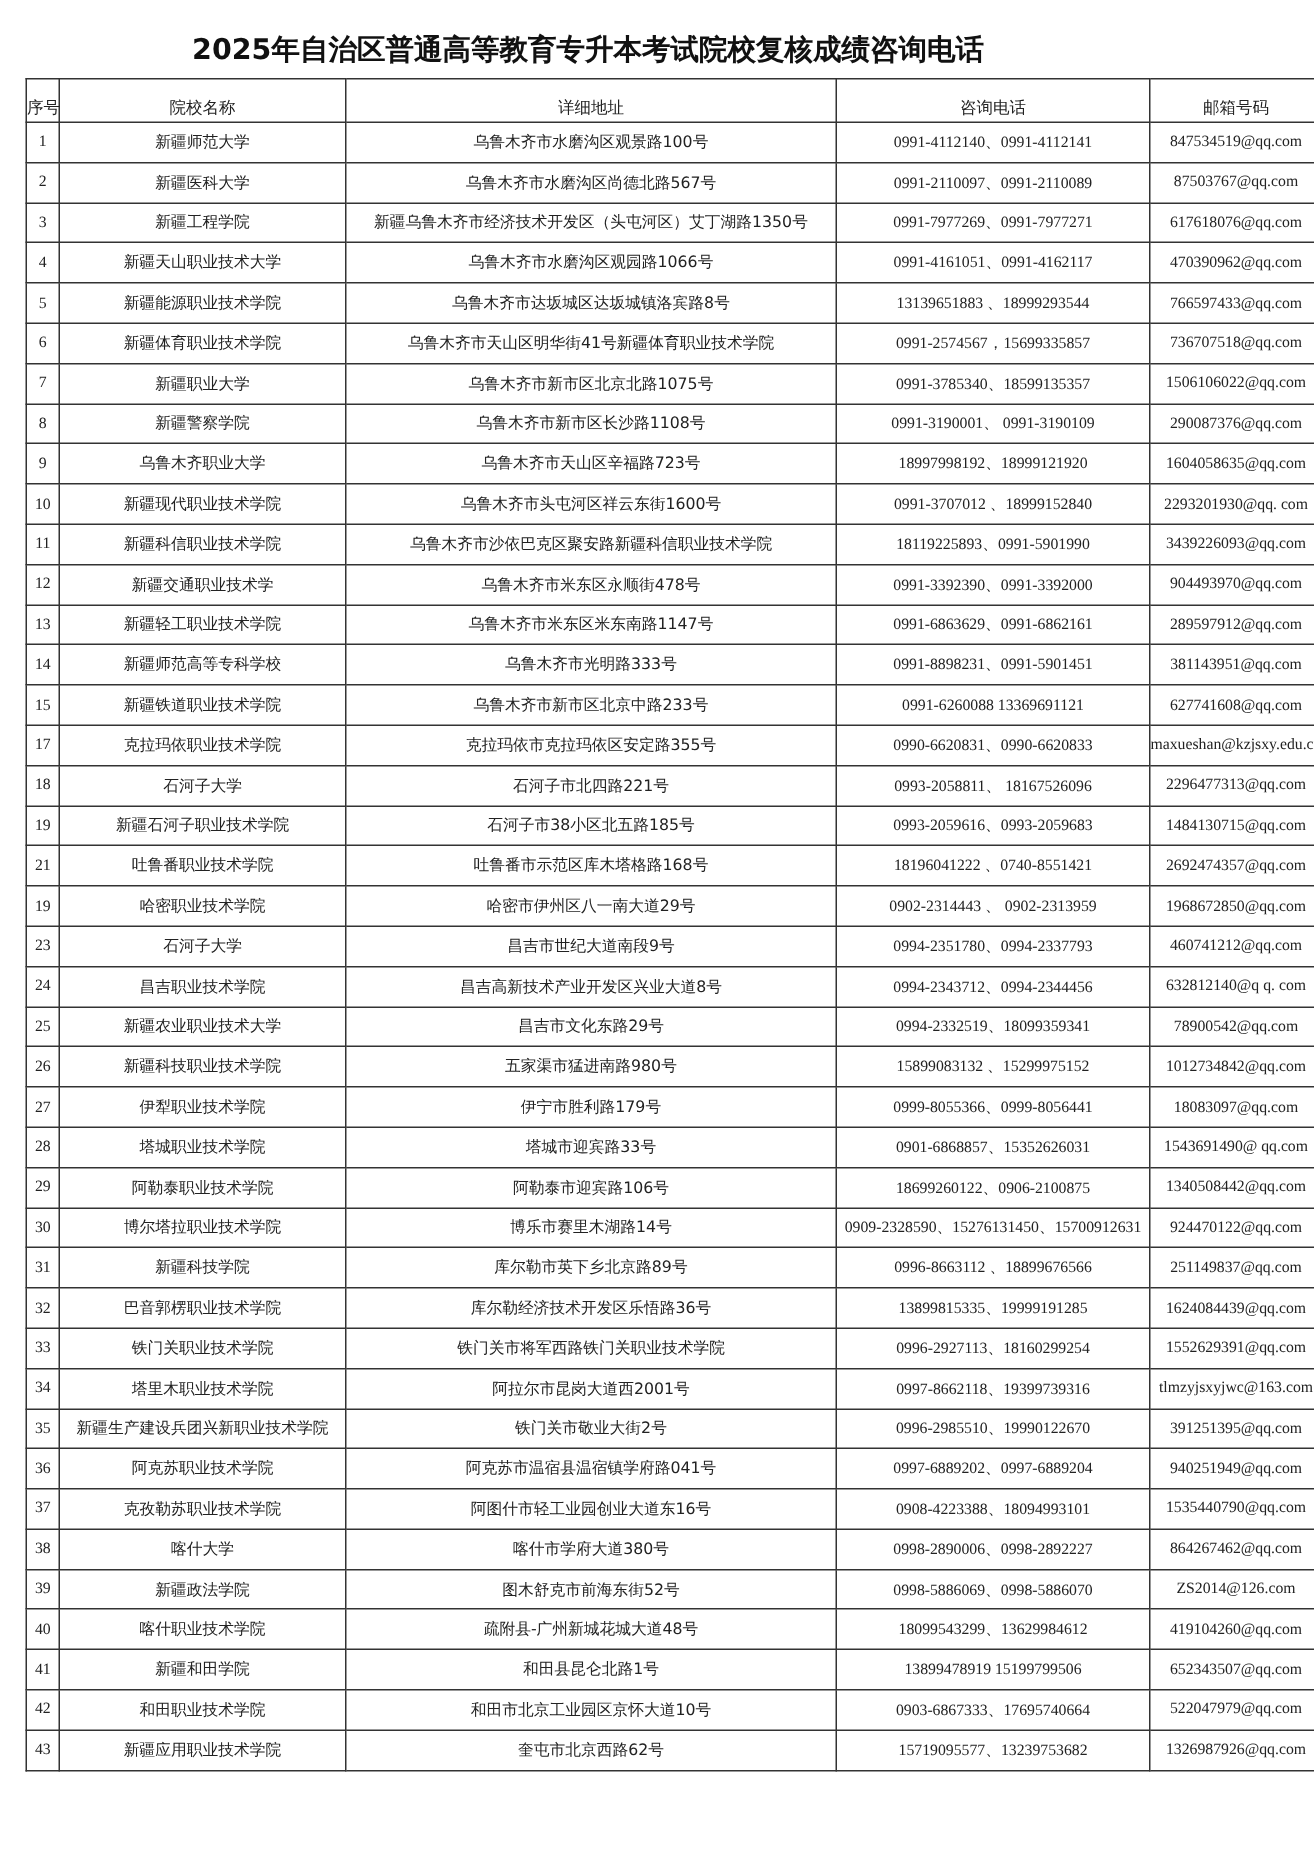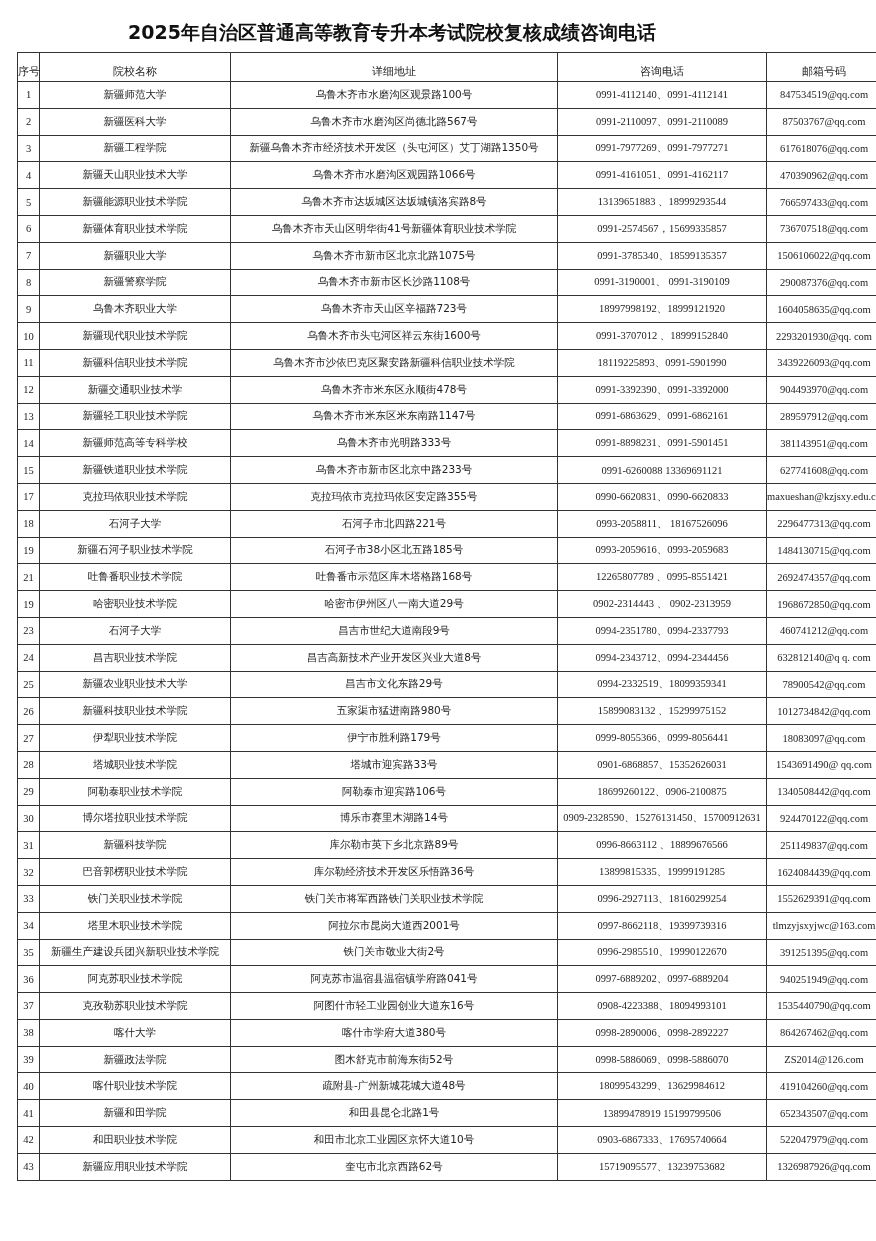--- a/index.html
+++ b/index.html
@@ -169,21 +169,21 @@
         <td class="seq">19</td>
         <td class="cn">新疆石河子职业技术学院</td>
         <td class="cn">石河子市38小区北五路185号</td>
         <td class="num">0993-2059616、0993-2059683</td>
         <td class="email">1484130715@qq.com</td>
       </tr>
       <tr>
         <td class="seq">21</td>
         <td class="cn">吐鲁番职业技术学院</td>
         <td class="cn">吐鲁番市示范区库木塔格路168号</td>
-        <td class="num">12265807789 、0995-8551421</td>
+        <td class="num">18196041222 、0740-8551421</td>
         <td class="email">2692474357@qq.com</td>
       </tr>
       <tr>
         <td class="seq">19</td>
         <td class="cn">哈密职业技术学院</td>
         <td class="cn">哈密市伊州区八一南大道29号</td>
         <td class="num">0902-2314443 、 0902-2313959</td>
         <td class="email">1968672850@qq.com</td>
       </tr>
       <tr>

